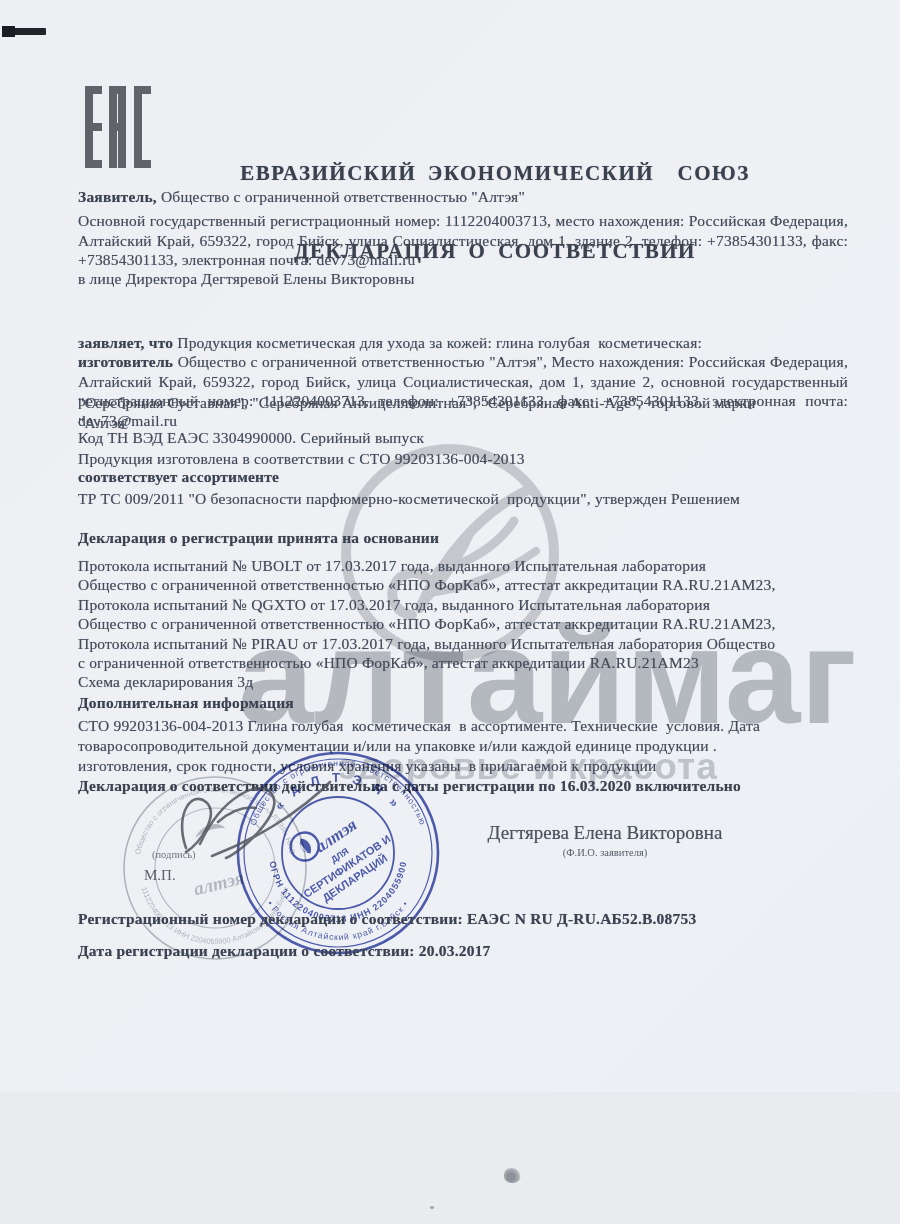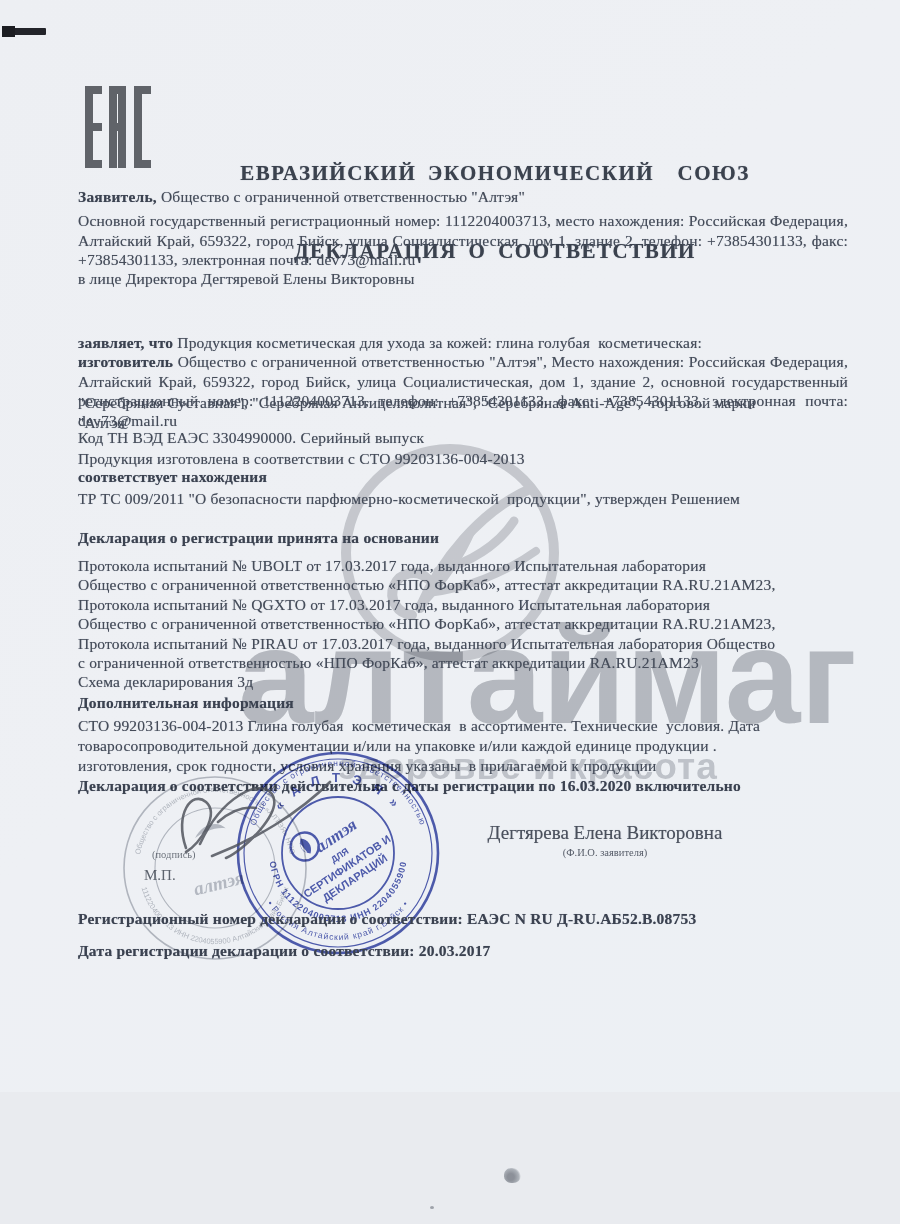--- a/index.html
+++ b/index.html
@@ -87,21 +87,21 @@
 
   <div class="abs txt body-col" style="top:293px">
     <div><span class="bold">заявляет, что</span><span> Продукция косметическая для ухода за кожей: глина голубая  косметическая:</span></div>
     <div><div>"Серебряная Суставная", "Серебряная Антицеллюлитная", "Серебряная Anti-Age",  торговой марки</div><div>"Алтэя"</div></div>
   </div>
 
   <div class="abs txt body-col just" style="top:352px;line-height:19.5px"><span class="bold">изготовитель</span><span> Общество с ограниченной ответственностью "Алтэя", Место нахождения: Российская Федерация, Алтайский Край, 659322, город Бийск, улица Социалистическая, дом 1, здание 2, основной государственный регистрационный номер: 1112204003713, телефон: +73854301133, факс: +73854301133, электронная почта: dev73@mail.ru</span></div>
 
   <div class="abs txt body-col" style="top:428px">Код ТН ВЭД ЕАЭС 3304990000. Серийный выпуск</div>
   <div class="abs txt body-col" style="top:449px">Продукция изготовлена в соответствии с СТО 99203136-004-2013</div>
-  <div class="abs txt body-col bold" style="top:467px">соответствует нахождения</div>
+  <div class="abs txt body-col bold" style="top:467px">соответствует ассортименте</div>
 
   <div class="abs txt body-col" style="top:489px"><div>ТР ТС 009/2011 "О безопасности парфюмерно-косметической  продукции", утвержден Решением</div></div>
 
   <div class="abs txt body-col bold" style="top:528px">Декларация о регистрации принята на основании</div>
 
   <div class="abs txt body-col" style="top:556px;line-height:19.4px"><div>Протокола испытаний № UBOLT от 17.03.2017 года, выданного Испытательная лаборатория</div><div>Общество с ограниченной ответственностью «НПО ФорКаб», аттестат аккредитации RA.RU.21АМ23,</div><div>Протокола испытаний № QGXTO от 17.03.2017 года, выданного Испытательная лаборатория</div><div>Общество с ограниченной ответственностью «НПО ФорКаб», аттестат аккредитации RA.RU.21АМ23,</div><div>Протокола испытаний № PIRAU от 17.03.2017 года, выданного Испытательная лаборатория Общество</div><div>с ограниченной ответственностью «НПО ФорКаб», аттестат аккредитации RA.RU.21АМ23</div></div>
 
   <div class="abs txt body-col" style="top:672px">Схема декларирования 3д</div>
   <div class="abs txt body-col bold" style="top:693px">Дополнительная информация</div>
   <div class="abs txt body-col" style="top:716px"><div>СТО 99203136-004-2013 Глина голубая  косметическая  в ассортименте. Технические  условия. Дата</div><div>товаросопроводительной документации и/или на упаковке и/или каждой единице продукции .</div><div>изготовления, срок годности, условия хранения указаны  в прилагаемой к продукции</div></div>

